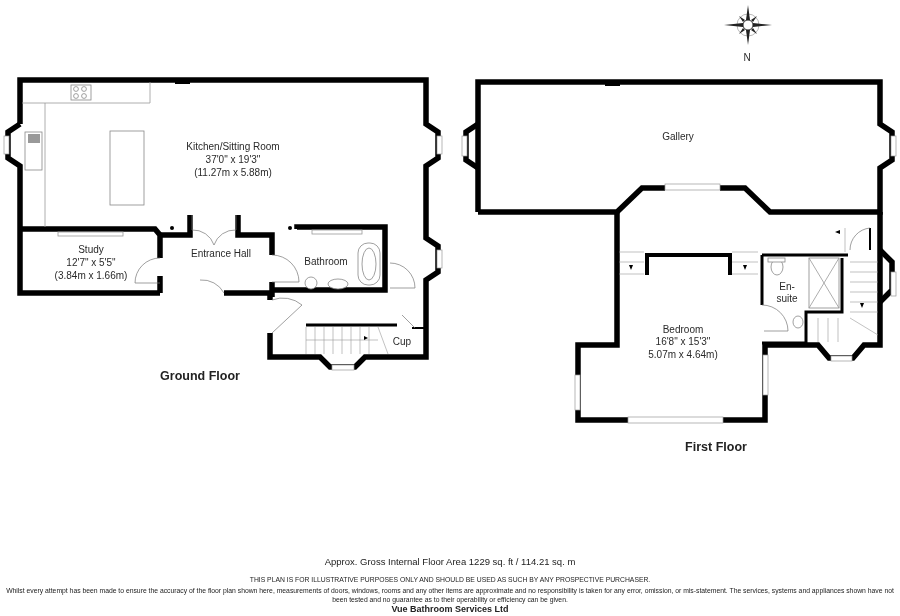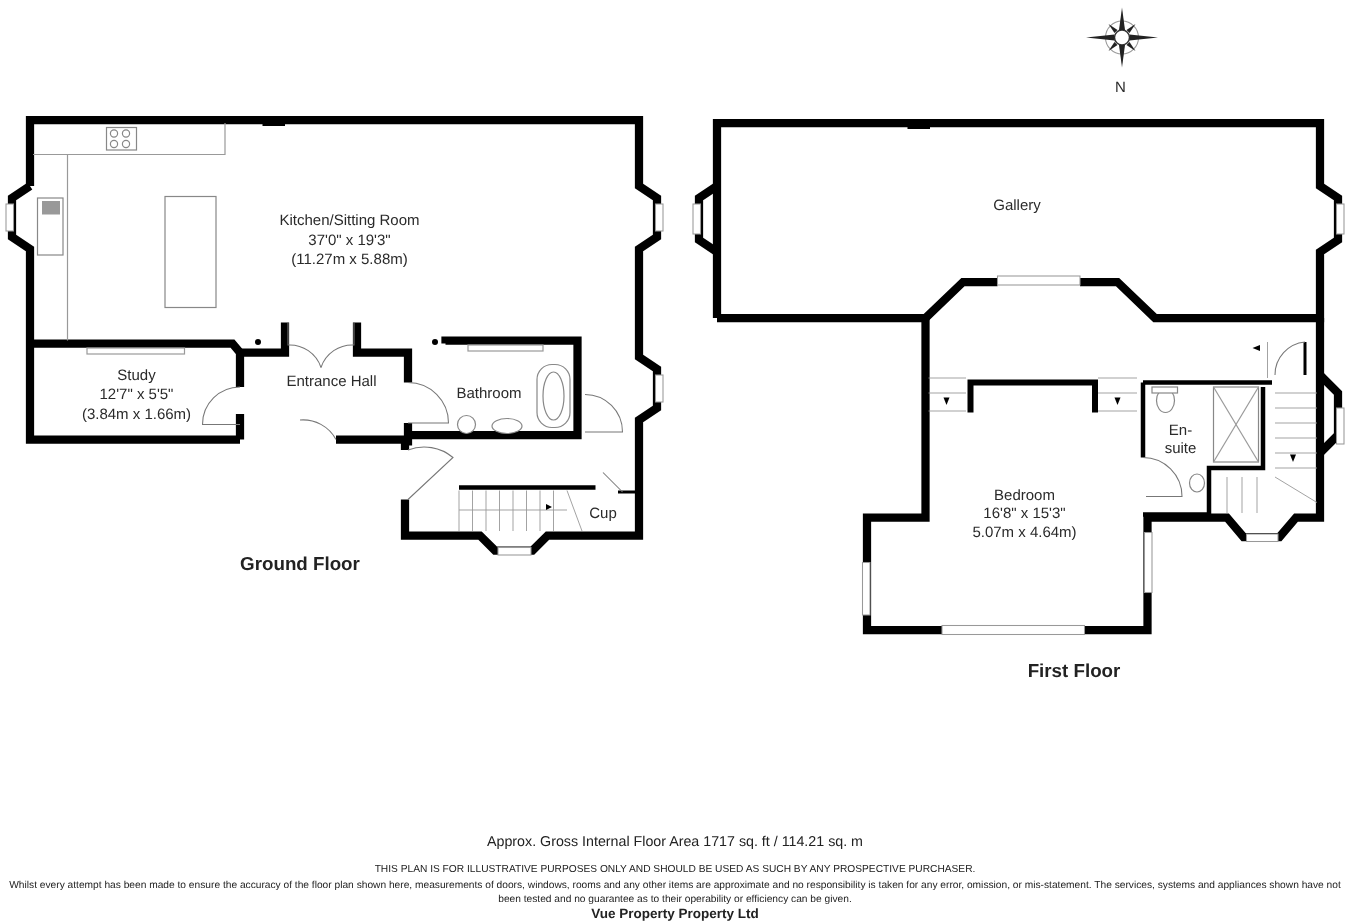--- a/index.html
+++ b/index.html
@@ -178,16 +178,16 @@
 
   <text class="lbl" x="678" y="140">Gallery</text>
   <text class="lbl" x="683" y="333">Bedroom</text>
   <text class="lbl" x="683" y="345">16'8" x 15'3"</text>
   <text class="lbl" x="683" y="358">5.07m x 4.64m)</text>
   <text class="lbl" x="787" y="290">En-</text>
   <text class="lbl" x="787" y="302">suite</text>
   <text class="floor-title" x="716" y="451">First Floor</text>
 </svg>
 
-<div class="footer" id="area">Approx. Gross Internal Floor Area 1717 sq. ft / 114.21 sq. m</div>
+<div class="footer" id="area">Approx. Gross Internal Floor Area 1229 sq. ft / 114.21 sq. m</div>
 <div class="footer" id="disc1">THIS PLAN IS FOR ILLUSTRATIVE PURPOSES ONLY AND SHOULD BE USED AS SUCH BY ANY PROSPECTIVE PURCHASER.</div>
 <div class="footer" id="disc2">Whilst every attempt has been made to ensure the accuracy of the floor plan shown here, measurements of doors, windows, rooms and any other items are approximate and no responsibility is taken for any error, omission, or mis-statement. The services, systems and appliances shown have not been tested and no guarantee as to their operability or efficiency can be given.</div>
-<div class="footer" id="company">Vue Property Property Ltd</div>
+<div class="footer" id="company">Vue Bathroom Services Ltd</div>
 
 </body></html>

